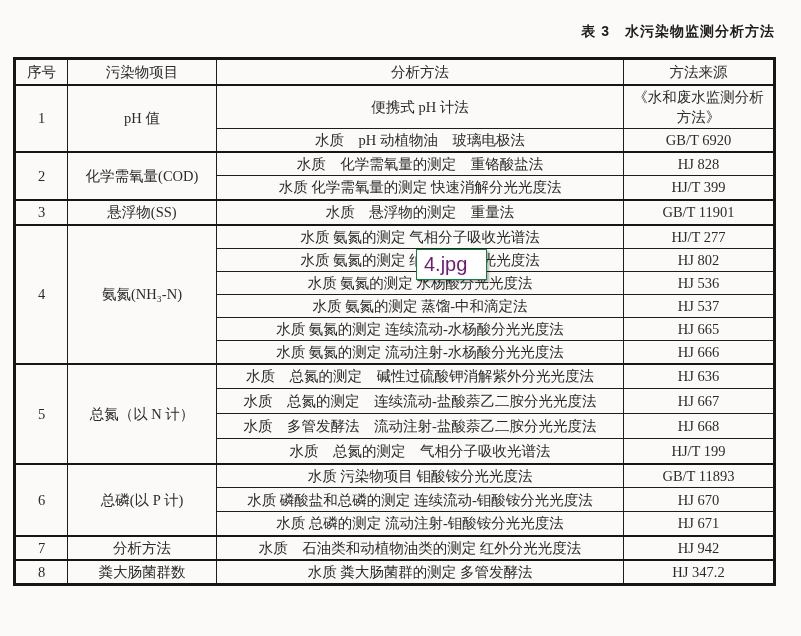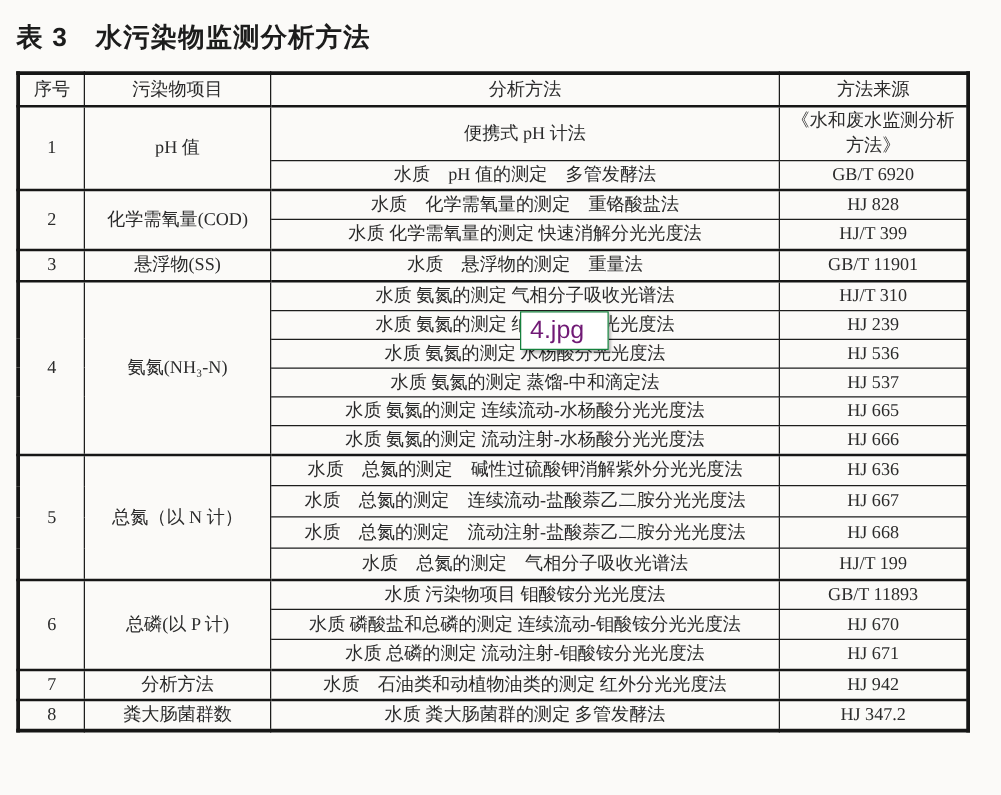--- a/index.html
+++ b/index.html
@@ -15,24 +15,24 @@
     font-family: "Liberation Serif", "DejaVu Serif", serif;
     color: #2b2b2b;
   }
   .doc-wrap {
     position: absolute;
     left: 13px;
     top: 20px;
     width: 762px;
   }
   .doc-title {
-    text-align: left;
+    text-align: right;
     font-family: "Liberation Sans", "DejaVu Sans", sans-serif;
     font-weight: bold;
-    font-size: 21px;
+    font-size: 14px;
     letter-spacing: 1px;
     color: #1c1c1c;
     line-height: 22px;
     margin-bottom: 15px;
   }
   table.methods {
     width: 100%;
     border-collapse: collapse;
     table-layout: fixed;
     border: 3px solid #161616;
@@ -103,21 +103,21 @@
       <th>方法来源</th>
     </tr>
 
     <tr class="g h-tall">
       <td rowspan="2">1</td>
       <td rowspan="2">pH 值</td>
       <td>便携式 pH 计法</td>
       <td class="src">《水和废水监测分析方法》</td>
     </tr>
     <tr class="h-24">
-      <td>水质　pH 值的测定　多管发酵法</td>
+      <td>水质　pH 动植物油　玻璃电极法</td>
       <td class="src">GB/T 6920</td>
     </tr>
 
     <tr class="g h-23">
       <td rowspan="2">2</td>
       <td rowspan="2">化学需氧量(COD)</td>
       <td>水质　化学需氧量的测定　重铬酸盐法</td>
       <td class="src">HJ 828</td>
     </tr>
     <tr class="h-24">
@@ -129,25 +129,25 @@
       <td>3</td>
       <td>悬浮物(SS)</td>
       <td>水质　悬浮物的测定　重量法</td>
       <td class="src">GB/T 11901</td>
     </tr>
 
     <tr class="g h-23">
       <td rowspan="6">4</td>
       <td rowspan="6">氨氮(NH₃-N)</td>
       <td>水质 氨氮的测定 气相分子吸收光谱法</td>
-      <td class="src">HJ/T 310</td>
+      <td class="src">HJ/T 277</td>
     </tr>
     <tr class="h-23">
       <td>水质 氨氮的测定 纳氏试剂分光光度法</td>
-      <td class="src">HJ 239</td>
+      <td class="src">HJ 802</td>
     </tr>
     <tr class="h-23">
       <td>水质 氨氮的测定 水杨酸分光光度法</td>
       <td class="src">HJ 536</td>
     </tr>
     <tr class="h-23">
       <td>水质 氨氮的测定 蒸馏-中和滴定法</td>
       <td class="src">HJ 537</td>
     </tr>
     <tr class="h-23">
@@ -163,21 +163,21 @@
       <td rowspan="4">5</td>
       <td rowspan="4">总氮（以 N 计）</td>
       <td>水质　总氮的测定　碱性过硫酸钾消解紫外分光光度法</td>
       <td class="src">HJ 636</td>
     </tr>
     <tr class="h-25">
       <td>水质　总氮的测定　连续流动-盐酸萘乙二胺分光光度法</td>
       <td class="src">HJ 667</td>
     </tr>
     <tr class="h-25">
-      <td>水质　总氮的测定　流动注射-盐酸萘乙二胺分光光度法</td>
+      <td>水质　多管发酵法　流动注射-盐酸萘乙二胺分光光度法</td>
       <td class="src">HJ 668</td>
     </tr>
     <tr class="h-25">
       <td>水质　总氮的测定　气相分子吸收光谱法</td>
       <td class="src">HJ/T 199</td>
     </tr>
 
     <tr class="g h-24">
       <td rowspan="3">6</td>
       <td rowspan="3">总磷(以 P 计)</td>

